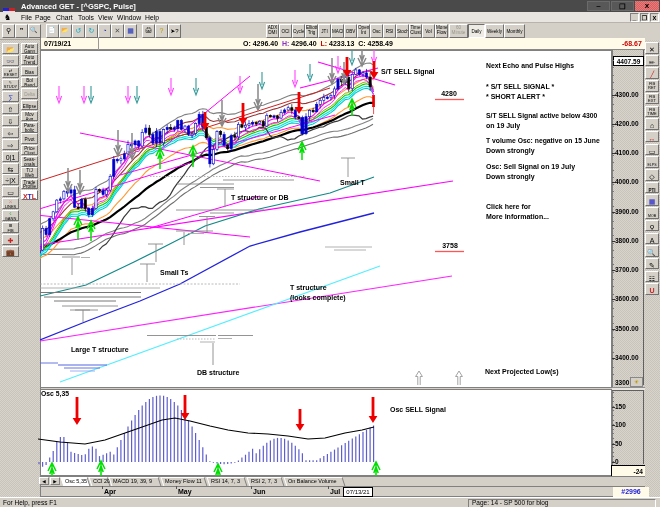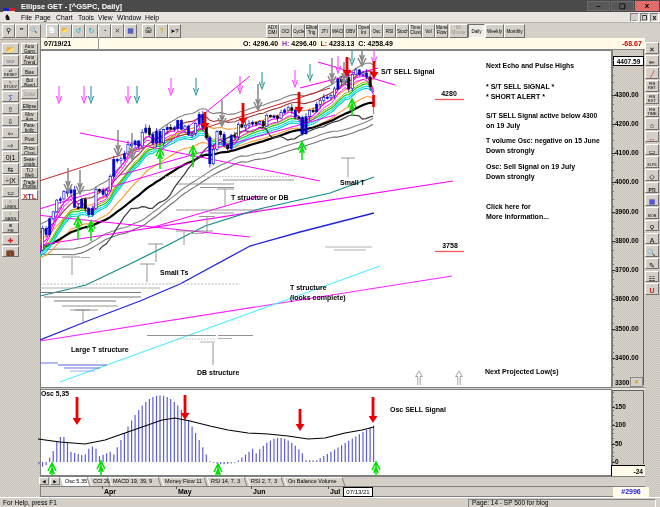--- a/index.html
+++ b/index.html
@@ -10,21 +10,21 @@
 </style></head>
 <body>
 
 <div class="abs" style="left:0;top:0;width:660px;height:12px;background:#4a4a4a;"></div>
 <div class="abs" style="left:3px;top:2px;width:13px;height:9px;background:#4a4a4a;">
  <svg width="13" height="9">
       <rect x="0" y="1" width="6" height="3" fill="#2222cc"></rect>
       <rect x="6" y="1" width="6" height="3" fill="#cc2222"></rect>
       <rect x="0" y="4" width="12" height="3" fill="#dddddd"></rect>
     </svg></div>
-<div class="abs" style="left:21px;top:1.5px;font-size:7.5px;font-weight:bold;color:#ffffff;">Ellipse GET - [^GSPC, Daily]</div>
+<div class="abs" style="left:21px;top:1.5px;font-size:7.5px;font-weight:bold;color:#ffffff;">Advanced GET - [^GSPC, Pulse]</div>
 <div class="abs" style="left:587px;top:1px;width:23px;height:10px;background:#585858;border:1px solid #6a6a6a;color:#000;font-size:8px;font-weight:bold;text-align:center;line-height:8px;">–</div>
 <div class="abs" style="left:611px;top:1px;width:23px;height:10px;background:#585858;border:1px solid #6a6a6a;color:#000;font-size:7px;font-weight:bold;text-align:center;line-height:9px;">❐</div>
 <div class="abs" style="left:635px;top:1px;width:24px;height:10px;background:#e06a6a;background-image:conic-gradient(#d85f5f 25%,#ea7a7a 0 50%,#d85f5f 0 75%,#ea7a7a 0);background-size:2px 2px;color:#000;font-size:8px;font-weight:bold;text-align:center;line-height:10px;">x</div>
 
 <div class="abs" style="left:0;top:12px;width:660px;height:11px;background:#e8e5e0;border-bottom:1px solid #b8b4ac;">
 <span style="position:absolute;left:4px;top:1px;font-size:8px;">♞</span>
 <span style="position:absolute;left:21px;top:2px;font-size:6.8px;">File</span>
 <span style="position:absolute;left:35px;top:2px;font-size:6.8px;">Page</span>
 <span style="position:absolute;left:56px;top:2px;font-size:6.8px;">Chart</span>
 <span style="position:absolute;left:78px;top:2px;font-size:6.8px;">Tools</span>

